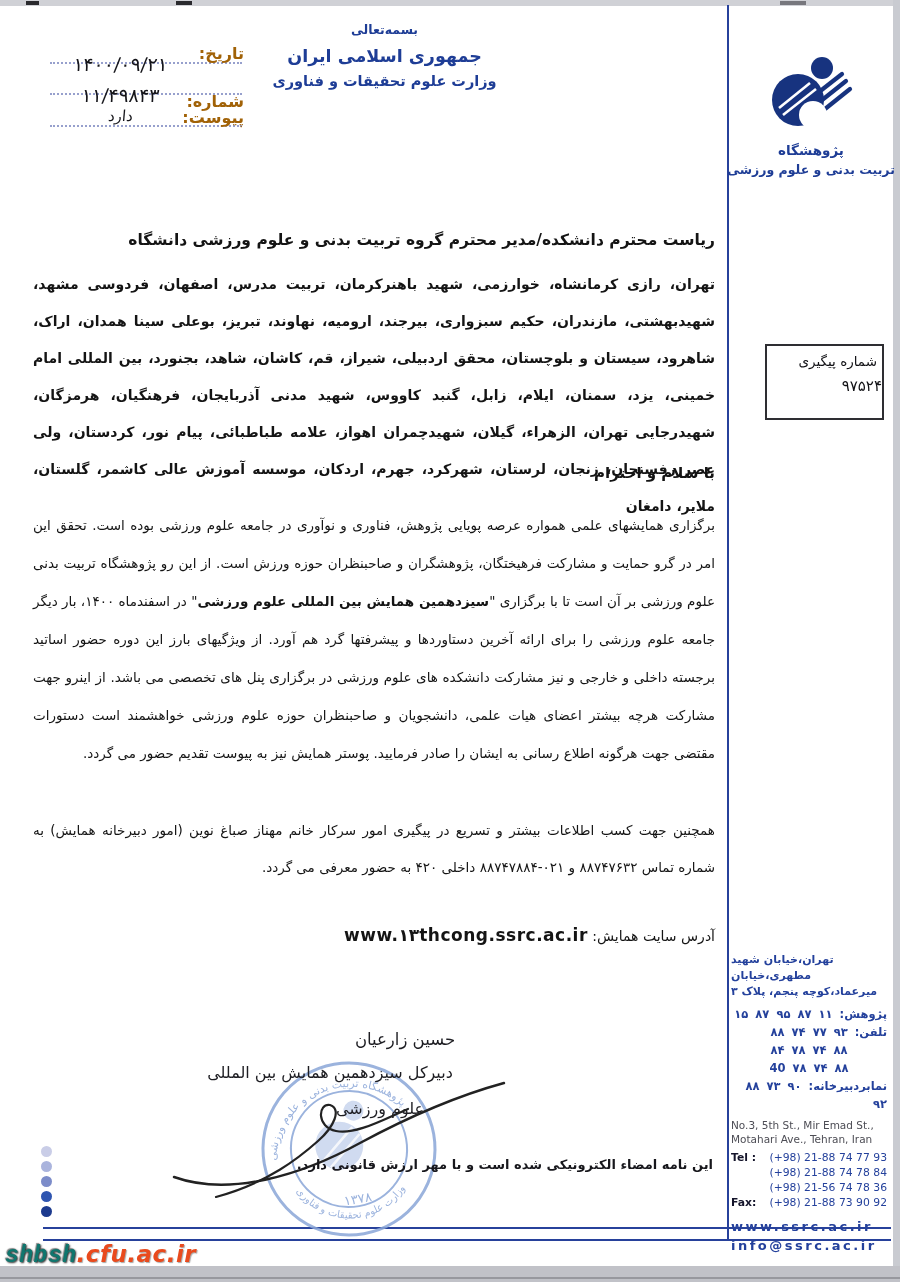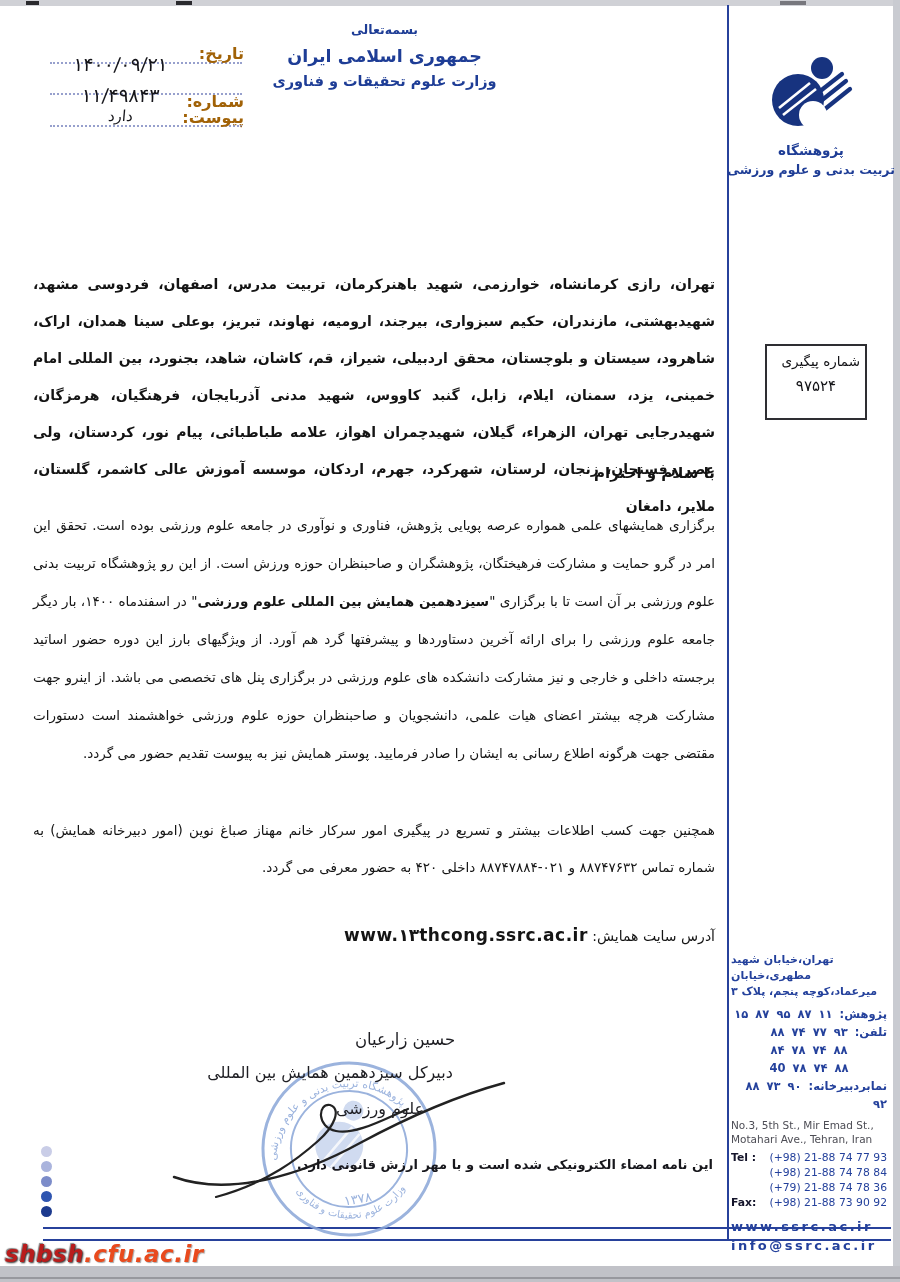--- a/index.html
+++ b/index.html
@@ -41,24 +41,24 @@
   .ch-republic  { font-size:17.5px; font-weight:bold; margin-bottom:7px; }
   .ch-ministry  { font-size:14.5px; font-weight:bold; }
 
   
   .logo-svg { position:absolute; left:766px; top:52px; }
   .inst-name { position:absolute; left:727px; width:168px; text-align:center; color:#1e3d96;
                font-weight:bold; direction:rtl; }
   .in1 { top:142px; font-size:13.5px; }
   .in2 { top:162px; font-size:12.5px; }
 
-  .tracking-box { position:absolute; left:765px; top:344px; width:102px; height:76px;
+  .tracking-box { position:absolute; left:765px; top:344px; width:119px; height:76px;
                   border:2px solid #2e2e32; direction:rtl; background:#fff; }
   .tb-label  { font-size:13.5px; color:#101014; padding:7px 5px 0 0; }
-  .tb-number { font-size:15px; color:#101014; text-align:center; margin-top:8px; letter-spacing:2px; }
+  .tb-number { font-size:15px; color:#101014; text-align:right; margin-top:8px; letter-spacing:2px; }
 
   
   .block { position:absolute; left:33px; width:682px; direction:rtl; text-align:justify;
            text-align-last:right; color:#141414; }
   .recipient    { top:231px; font-weight:bold; font-size:15.5px; text-align:right; }
   .universities { top:266px; font-weight:bold; font-size:14px; line-height:37px; }
   .salutation   { top:464px; font-weight:bold; font-size:15px; text-align:right; }
   .para { font-size:13.5px; line-height:38px; }
   .p1 { top:506px; }
   .p2 { top:812px; line-height:37px; }
@@ -99,21 +99,21 @@
   .d2 { top:1161px; background:#aab4dd; }
   .d3 { top:1176px; background:#7c8cc9; }
   .d4 { top:1191px; background:#2f55b0; }
   .d5 { top:1206px; background:#1c3a8e; }
   .bline { position:absolute; left:43px; width:848px; height:2px; background:#27419b; }
   .bl1 { top:1227px; }
   .bl2 { top:1239px; }
 
   .watermark { position:absolute; left:5px; top:1241px; font-style:italic; font-weight:bold;
                font-size:23px; z-index:9; letter-spacing:0.5px; }
-  .wm1 { color:#b91c1c; text-shadow:1px 1px 2px #2a2a2a, -1px -1px 1px #888; }
+  .wm1 { color:#0f766e; text-shadow:1px 1px 2px #2a2a2a, -1px -1px 1px #888;font-family:Liberation Mono, monospace; }
   .wm2 { color:#e94a1d; text-shadow:1px 1px 1px rgba(40,40,40,.4); }
 </style>
 </head>
 <body>
 
 <div class="page">
 
   <div class="top-strip">
     <span class="mark m1"></span>
     <span class="mark m2"></span>
@@ -155,20 +155,21 @@
     </g>
   </svg>
   <div class="inst-name in1">پژوهشگاه</div>
   <div class="inst-name in2">تربیت بدنی و علوم ورزشی</div>
 
   <div class="tracking-box">
     <div class="tb-label">شماره پیگیری</div>
     <div class="tb-number" dir="ltr">۹۷۵۲۴</div>
   </div>
 
+  <div class="block recipient">ریاست محترم دانشکده/مدیر محترم گروه تربیت بدنی و علوم ورزشی دانشگاه</div>
   <div class="block universities">تهران، رازی کرمانشاه، خوارزمی، شهید باهنرکرمان، تربیت مدرس، اصفهان، فردوسی مشهد، شهیدبهشتی، مازندران، حکیم سبزواری، بیرجند، ارومیه، نهاوند، تبریز، بوعلی سینا همدان، اراک، شاهرود، سیستان و بلوچستان، محقق اردبیلی، شیراز، قم، کاشان، شاهد، بجنورد، بین المللی امام خمینی، یزد، سمنان، ایلام، زابل، گنبد کاووس، شهید مدنی آذربایجان، فرهنگیان، هرمزگان، شهیدرجایی تهران، الزهراء، گیلان، شهیدچمران اهواز، علامه طباطبائی، پیام نور، کردستان، ولی عصر رفسنجان، زنجان، لرستان، شهرکرد، جهرم، اردکان، موسسه آموزش عالی کاشمر، گلستان، ملایر، دامغان</div>
   <div class="block salutation">با سلام و احترام</div>
 
   <div class="block para p1"><span>برگزاری همایشهای علمی همواره عرصه پویایی پژوهش، فناوری و نوآوری در جامعه علوم ورزشی بوده است. تحقق این امر در گرو حمایت و مشارکت فرهیختگان، پژوهشگران و صاحبنظران حوزه ورزش است. از این رو پژوهشگاه تربیت بدنی علوم ورزشی بر آن است تا با برگزاری "</span><span class="conf-name">سیزدهمین همایش بین المللی علوم ورزشی</span><span>" در اسفندماه ۱۴۰۰، بار دیگر جامعه علوم ورزشی را برای ارائه آخرین دستاوردها و پیشرفتها گرد هم آورد. از ویژگیهای بارز این دوره حضور اساتید برجسته داخلی و خارجی و نیز مشارکت دانشکده های علوم ورزشی در برگزاری پنل های تخصصی می باشد. از اینرو جهت مشارکت هرچه بیشتر اعضای هیات علمی، دانشجویان و صاحبنظران حوزه علوم ورزشی خواهشمند است دستورات مقتضی جهت هرگونه اطلاع رسانی به ایشان را صادر فرمایید. پوستر همایش نیز به پیوست تقدیم حضور می گردد.</span></div>
 
   <div class="block para p2">همچنین جهت کسب اطلاعات بیشتر و تسریع در پیگیری امور سرکار خانم مهناز صباغ نوین (امور دبیرخانه همایش) به شماره تماس ۸۸۷۴۷۶۳۲ و ۰۲۱-۸۸۷۴۷۸۸۴ داخلی ۴۲۰ به حضور معرفی می گردد.</div>
 
   <div class="block website-line">
     <span>آدرس سایت همایش:</span>
     <span class="website-url" dir="ltr">www.۱۳thcong.ssrc.ac.ir</span>
@@ -224,21 +225,21 @@
     </div>
     <div class="c-en-rows">
       <div class="c-row-en">
           <span class="lbl">Tel :</span>
           <span class="val">(+98) 21-88 74 77 93</span>
         </div>
       <div class="c-row-en">
           <span class="val">(+98) 21-88 74 78 84</span>
         </div>
       <div class="c-row-en">
-          <span class="val">(+79) 21-88 74 78 36</span>
+          <span class="val">(+98) 21-56 74 78 36</span>
         </div>
       <div class="c-row-en">
           <span class="lbl">Fax:</span>
           <span class="val">(+98) 21-88 73 90 92</span>
         </div>
     </div>
     <div class="c-web">
       <div>www.ssrc.ac.ir</div>
       <div>info@ssrc.ac.ir</div>
     </div>

